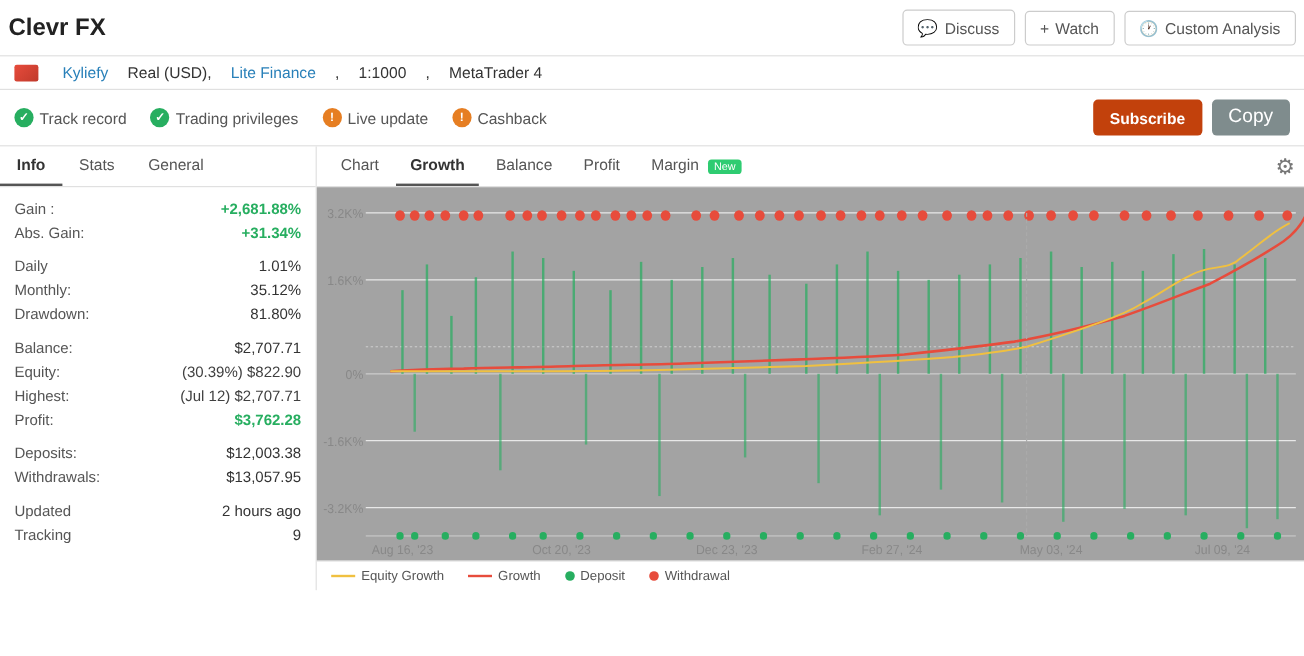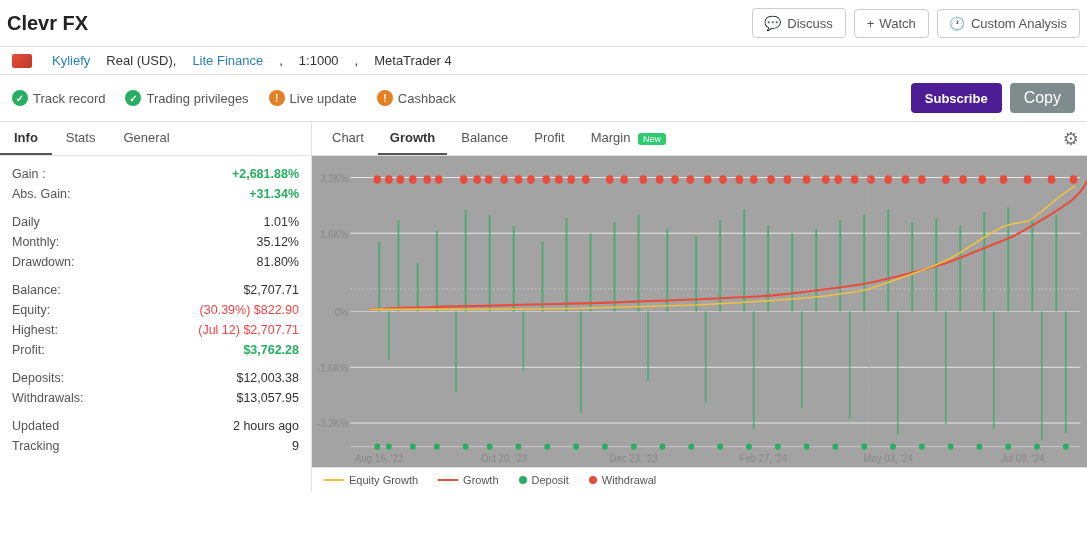--- a/index.html
+++ b/index.html
@@ -3,50 +3,50 @@
   <meta charset="utf-8">
   <style>
     * { box-sizing: border-box; margin: 0; padding: 0; }
     body { font-family: Arial, sans-serif; font-size: 13px; background: #fff; color: #333; width: 1087px; }
 
     
     .header { display: flex; align-items: center; justify-content: space-between; padding: 8px 7px; border-bottom: 1px solid #e0e0e0; }
     .header-title { font-size: 20px; font-weight: bold; color: #222; }
     .header-actions { display: flex; gap: 8px; align-items: center; }
     .btn-outline { display: flex; align-items: center; gap: 5px; padding: 6px 12px; border: 1px solid #ccc; background: #fff; border-radius: 4px; cursor: pointer; font-size: 13px; color: #555; }
-    .btn-green { background: #4c1d95; color: #fff; border: none; border-radius: 4px; padding: 6px 14px; cursor: pointer; font-size: 13px; font-weight: bold; }
+    .btn-green { background: #c2410c; color: #fff; border: none; border-radius: 4px; padding: 6px 14px; cursor: pointer; font-size: 13px; font-weight: bold; }
     .btn-gray { background: #7f8c8d; color: #fff; border: none; border-radius: 4px; padding: 6px 14px; cursor: pointer; font-size: 16px; text-align: right; }
 
     
     .sub-header { display: flex; align-items: center; padding: 6px 12px; border-bottom: 1px solid #e0e0e0; gap: 16px; font-size: 13px; }
     .broker-logo { width: 20px; height: 14px; background: linear-gradient(135deg, #e74c3c, #c0392b); border-radius: 2px; display: inline-block; margin-right: 4px; }
     .sub-header a { color: #2980b9; text-decoration: none; }
 
     
     .badge-row { display: flex; align-items: center; padding: 8px 12px; border-bottom: 1px solid #e0e0e0; gap: 20px; }
     .badge { display: flex; align-items: center; gap: 5px; font-size: 13px; color: #555; }
     .badge-icon-green { width: 16px; height: 16px; background: #27ae60; border-radius: 50%; display: flex; align-items: center; justify-content: center; color: #fff; font-size: 10px; font-weight: bold; flex-shrink: 0; }
     .badge-icon-warning { width: 16px; height: 16px; background: #e67e22; border-radius: 50%; display: flex; align-items: center; justify-content: center; color: #fff; font-size: 10px; font-weight: bold; flex-shrink: 0; }
     .badge-row-right { margin-left: auto; display: flex; gap: 8px; }
 
     
     .main-content { display: flex; height: 370px; }
 
     
-    .left-panel { width: 312px; border-right: 1px solid #e0e0e0; flex-shrink: 0; }
+    .left-panel { width: 264px; border-right: 1px solid #e0e0e0; flex-shrink: 0; }
     .tabs { display: flex; border-bottom: 1px solid #e0e0e0; }
     .tab { padding: 8px 14px; cursor: pointer; font-size: 13px; color: #555; border-bottom: 2px solid transparent; }
     .tab.active { color: #333; font-weight: bold; border-bottom: 2px solid #555; }
 
     .stats-panel { padding: 8px 12px; overflow-y: auto; height: calc(100% - 36px); }
     .stat-row { display: flex; justify-content: space-between; padding: 3px 0; font-size: 12.5px; }
     .stat-label { color: #555; }
     .stat-value { color: #333; font-weight: normal; }
     .stat-value.green { color: #27ae60; font-weight: bold; }
-    .stat-value.blue { color: #ef4444; }
+    .stat-value.blue { color: #404040; }
     .stat-divider { height: 8px; }
 
     
     .right-panel { flex: 1; display: flex; flex-direction: column; }
     .chart-tabs { display: flex; align-items: center; padding: 0 8px; border-bottom: 1px solid #e0e0e0; gap: 2px; }
     .chart-tab { padding: 8px 12px; cursor: pointer; font-size: 13px; color: #555; border-bottom: 2px solid transparent; }
     .chart-tab.active { color: #333; font-weight: bold; border-bottom: 2px solid #555; }
     .new-badge { background: #2ecc71; color: #fff; font-size: 9px; padding: 1px 5px; border-radius: 3px; margin-left: 4px; vertical-align: middle; }
     .chart-settings { margin-left: auto; cursor: pointer; color: #777; font-size: 18px; }
 

